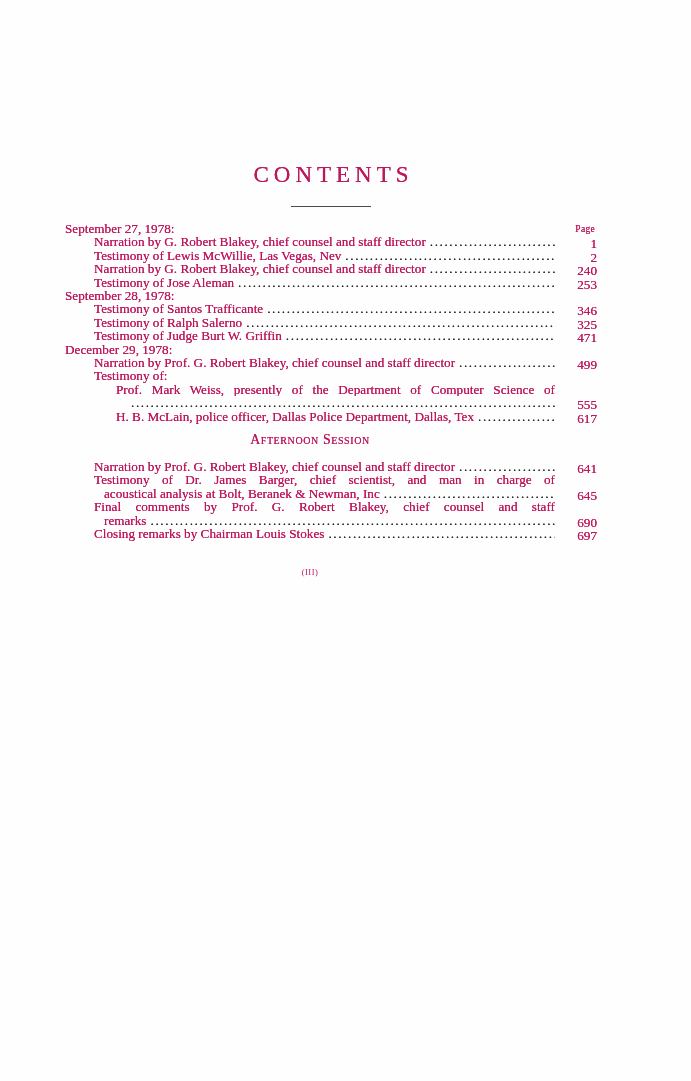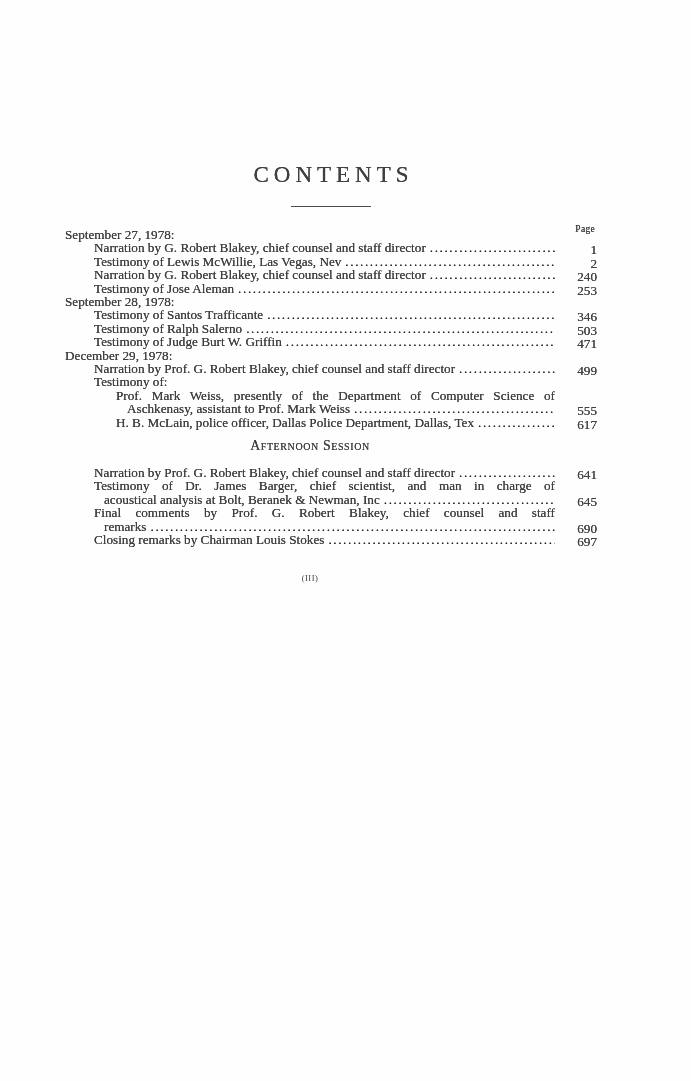--- a/index.html
+++ b/index.html
@@ -4,21 +4,21 @@
 <style>
   * { margin: 0; padding: 0; box-sizing: border-box; }
   html, body { background: #ffffff; }
 
   .page {
     position: relative;
     width: 691px;
     height: 1081px;
     background: #fefefe;
     font-family: "Liberation Serif", serif;
-    color: #404040;
+    color: #be185d;
     overflow: hidden;
   }
 
   .content {
     position: absolute;
     left: 65px;
     top: 0;
     width: 532px; 
   }
 
@@ -43,21 +43,21 @@
   .page-label {
     position: absolute;
     top: 224px;
     right: 2px;
     font-size: 9.5px;
     letter-spacing: 0.3px;
     text-shadow: 0 0 0.4px currentColor;
   }
 
   #toc {
-    margin-top: 21px;
+    margin-top: 15px;
     font-size: 13.2px;
     line-height: 13.4px;
     text-shadow: 0 0 0.35px currentColor;
   }
 
   .row {
     display: flex;
     align-items: baseline;
     min-height: 13.4px;
   }
@@ -157,21 +157,21 @@
 
   </div>
         <div class="row lvl-entry">
     <span class="txt">Testimony of Santos Trafficante</span>
     <span class="leader"></span>
     <span class="num">346</span>
   </div>
         <div class="row lvl-entry">
     <span class="txt">Testimony of Ralph Salerno</span>
     <span class="leader"></span>
-    <span class="num">503</span>
+    <span class="num">325</span>
   </div>
         <div class="row lvl-entry">
     <span class="txt">Testimony of Judge Burt W. Griffin</span>
     <span class="leader"></span>
     <span class="num">471</span>
   </div>
         <div class="row lvl-date">
     <span class="txt">December 29, 1978:</span>
 
   </div>
@@ -182,21 +182,20 @@
   </div>
         <div class="row lvl-entry">
     <span class="txt">Testimony of:</span>
 
   </div>
         <div class="row lvl-sub justify">
     <span class="txt">Prof. Mark Weiss, presently of the Department of Computer Science of</span>
 
   </div>
         <div class="row lvl-sub-cont">
-    <span class="txt">Aschkenasy, assistant to Prof. Mark Weiss</span>
     <span class="leader"></span>
     <span class="num">555</span>
   </div>
         <div class="row lvl-sub">
     <span class="txt">H. B. McLain, police officer, Dallas Police Department, Dallas, Tex</span>
     <span class="leader"></span>
     <span class="num">617</span>
   </div>
         <div class="session-heading">Afternoon Session</div>
         <div class="row lvl-entry">

